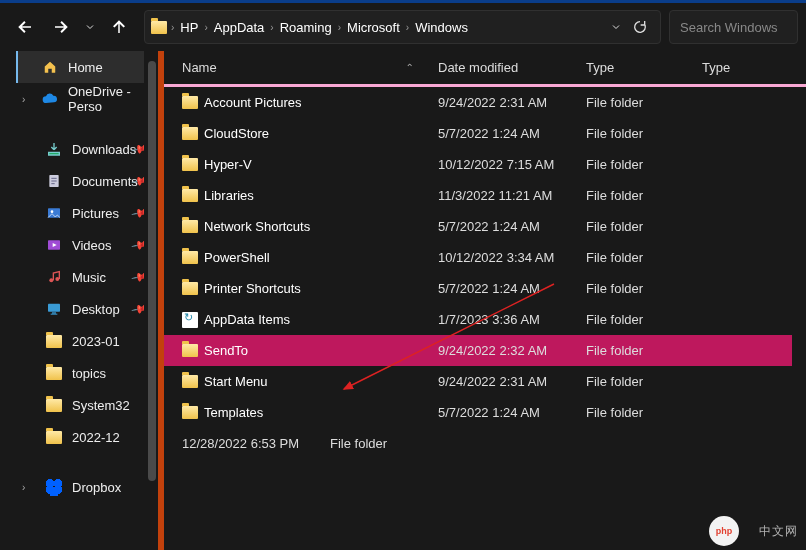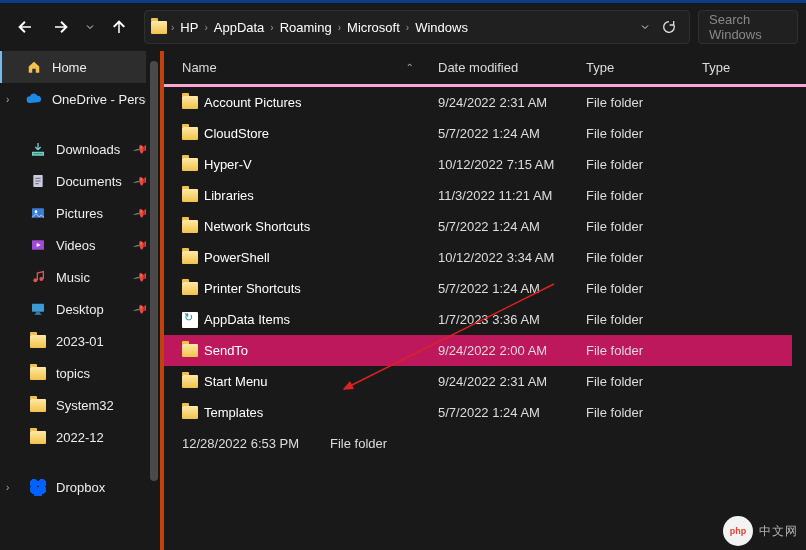--- a/index.html
+++ b/index.html
@@ -7,23 +7,23 @@
   .bluebar { height: 3px; background: #0a3d8a; }
   .toolbar { display: flex; align-items: center; height: 48px; background: #191919; padding: 0 8px; gap: 2px; }
   .tbtn { width: 34px; height: 34px; display: flex; align-items: center; justify-content: center; color: #ddd; border-radius: 4px; }
   .tbtn.small { width: 20px; }
   .crumbs { flex: 1; display: flex; align-items: center; height: 34px; background: #202020; border: 1px solid #303030; border-radius: 4px; margin-left: 6px; padding: 0 6px; gap: 4px; }
   .crumbs .sep { color: #999; font-size: 10px; }
   .crumb { color: #fff; padding: 0 2px; white-space: nowrap; }
   .fldr { width: 16px; height: 13px; background: linear-gradient(#ffe9a6,#f0c24b); border-radius: 1px; position: relative; }
   .fldr::before { content: ""; position: absolute; top: -3px; left: 0; width: 7px; height: 3px; background: #f0c24b; border-radius: 1px 1px 0 0; }
   .addr-end { margin-left: auto; display: flex; align-items: center; gap: 10px; padding-right: 6px; }
-  .search { width: 100px; height: 34px; background: #202020; border: 1px solid #303030; border-radius: 4px; margin-left: 6px; display: flex; align-items: center; padding: 0 10px; color: #888; gap: 8px; }
+  .search { width: 129px; height: 34px; background: #202020; border: 1px solid #303030; border-radius: 4px; margin-left: 6px; display: flex; align-items: center; padding: 0 10px; color: #888; gap: 8px; }
   .main { display: flex; height: calc(100% - 51px); }
-  .sidebar { width: 164px; background: #191919; border-right: 4px solid #c2410c; overflow-y: auto; position: relative; }
+  .sidebar { width: 164px; background: #191919; border-right: 6px solid #c2410c; overflow-y: auto; position: relative; padding-left: 16px; }
   .srow { display: flex; align-items: center; height: 32px; padding-left: 26px; gap: 10px; color: #eee; position: relative; }
   .srow.l2 { padding-left: 30px; }
   .srow.sel { background: #2d2d2d; border-left: 2px solid #76b9ed; padding-left: 24px; }
   .srow .chev { position: absolute; left: 6px; color: #aaa; font-size: 10px; }
   .pin { position: absolute; right: 10px; color: #aaa; font-size: 12px; transform: rotate(35deg); }
   .sic { width: 16px; height: 16px; display: flex; align-items: center; justify-content: center; flex-shrink: 0; }
   .section-gap { height: 18px; }
   .content { flex: 1; background: #191919; position: relative; overflow: hidden; }
   .hdr { display: flex; height: 36px; align-items: center; border-bottom: 3px solid #f9a8d4; color: #ddd; padding-left: 10px; }
   .hdr > div { display: flex; align-items: center; gap: 6px; padding-left: 8px; }
@@ -46,21 +46,21 @@
   .sbthumb { position: absolute; right: 2px; top: 36px; width: 8px; height: 300px; background: #4a4a4a; border-radius: 4px; }
   .home-ic { width: 16px; height: 14px; }
   .dropbox-ic { width: 18px; height: 18px; background:
     radial-gradient(circle at 25% 30%,#0061ff 25%,transparent 26%),
     radial-gradient(circle at 75% 30%,#0061ff 25%,transparent 26%),
     radial-gradient(circle at 25% 65%,#0061ff 25%,transparent 26%),
     radial-gradient(circle at 75% 65%,#0061ff 25%,transparent 26%),
     radial-gradient(circle at 50% 85%,#0061ff 25%,transparent 26%);
   }
   .arrow-annot { position: absolute; pointer-events: none; }
-  .watermark { position: absolute; right: 8px; bottom: 4px; display: flex; align-items: center; gap: 6px; opacity: .95; margin-left: 32px; }
+  .watermark { position: absolute; right: 8px; bottom: 4px; display: flex; align-items: center; gap: 20px; opacity: .95; margin-left: 32px; }
   .watermark .circ { width: 30px; height: 30px; border-radius: 50%; background: #fff; color: #e43; display: flex; align-items: center; justify-content: center; font-weight: bold; font-size: 9px; text-align: center; line-height: 1; }
   .watermark .txt { color: #bbb; font-size: 12px; letter-spacing: 1px; }
   svg { display: block; }
 </style>
 </head>
 <body>
 
 <div class="bluebar"></div>
 
 <div class="toolbar">
@@ -329,21 +329,21 @@
           </div>
        <div class="c-date">1/7/2023 3:36 AM</div>
        <div class="c-type">File folder</div>
        <div class="c-size"></div>
      </div>
         <div class="row sel">
        <div class="c-name">
             <span class="fldr"></span>
             <span>SendTo</span>
           </div>
-       <div class="c-date">9/24/2022 2:00 AM</div>
+       <div class="c-date">9/24/2022 2:32 AM</div>
        <div class="c-type">File folder</div>
        <div class="c-size"></div>
      </div>
         <div class="row">
        <div class="c-name">
             <span class="fldr"></span>
             <span>Start Menu</span>
           </div>
        <div class="c-date">9/24/2022 2:31 AM</div>
        <div class="c-type">File folder</div>

